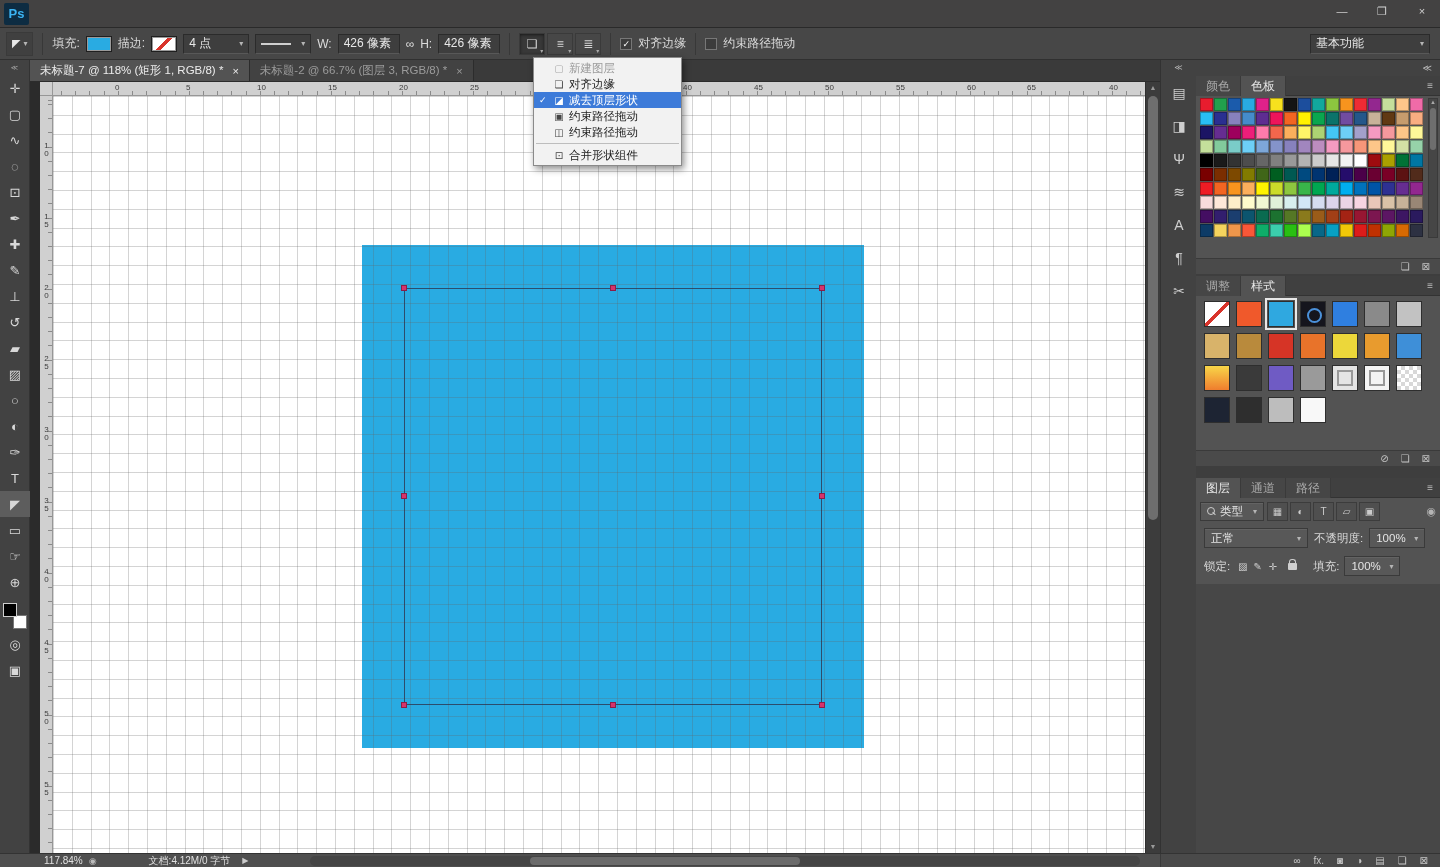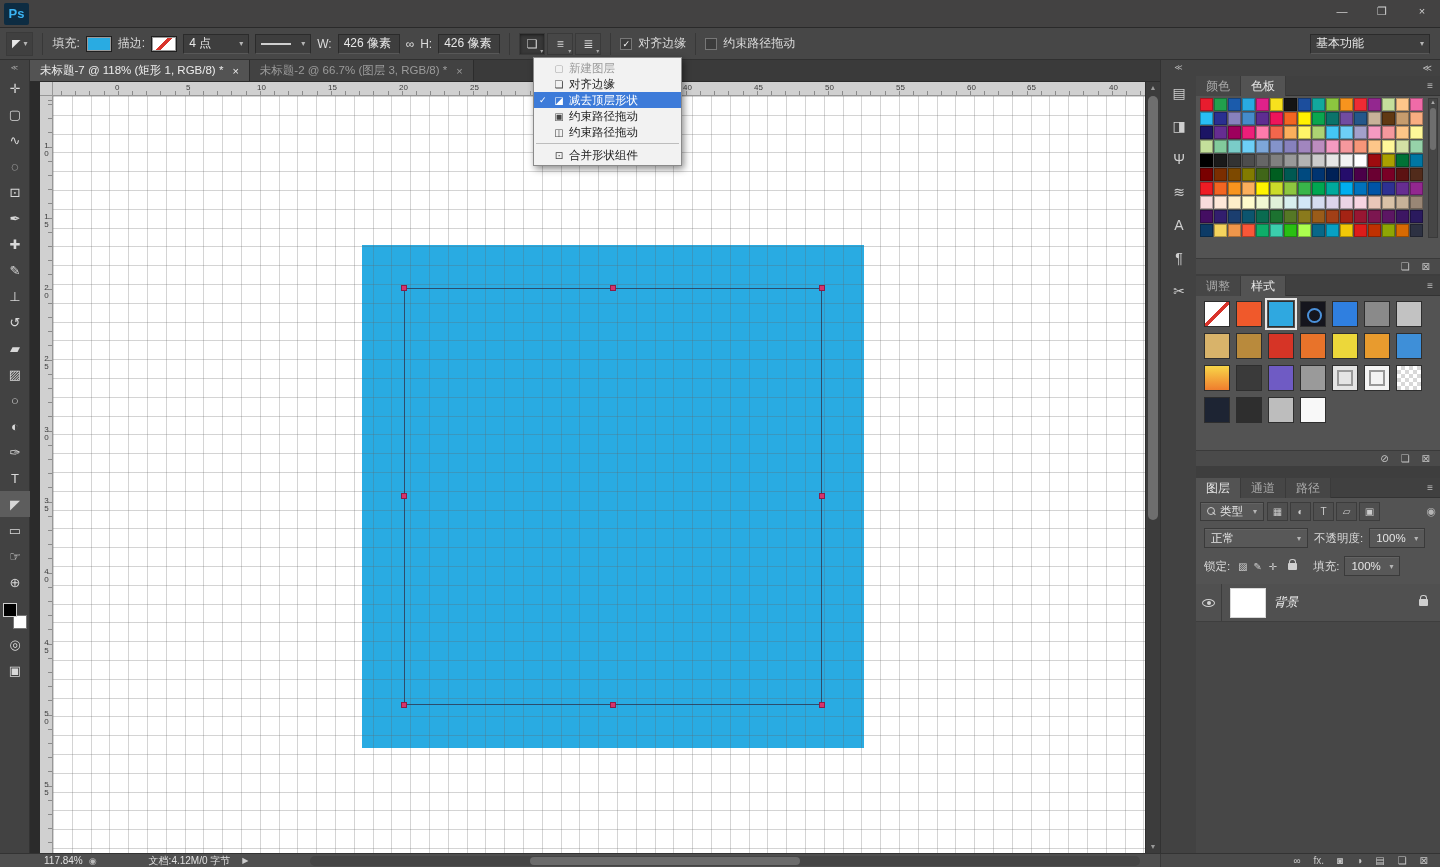--- a/index.html
+++ b/index.html
@@ -603,28 +603,20 @@
         <span class="k-icon">
             <span class="lockicon"></span>
           </span>
         <span class="plabel" style="margin-left:8px">填充:</span>
         <span class="pselect" style="width:56px">
           <span>100%</span>
           <span class="caret">▾</span>
         </span>
       </div>
       <div class="llist">
-          <div class="lrow">
-            <span class="eyewrap">
-              <span class="eye"></span>
-            </span>
-            <span class="lthumb" style="background: rgb(255, 255, 255);"></span>
-            <span class="lname it">背景</span>
-            <span class="lockicon"></span>
-          </div>
         </div>
     </div>
   </div>
 
   <div class="pathmenu">
       <div class="pmi disabled">
         <span class="check"></span>
         <span class="micon">▢</span>
         <span class="mlabel">新建图层</span>
       </div>

